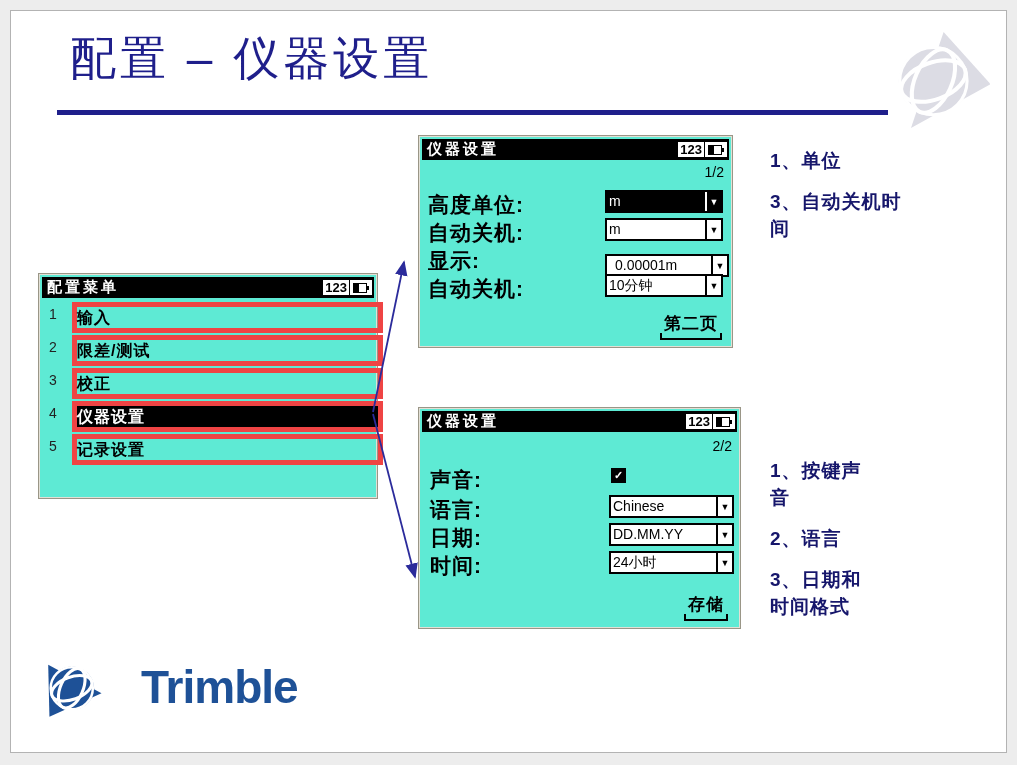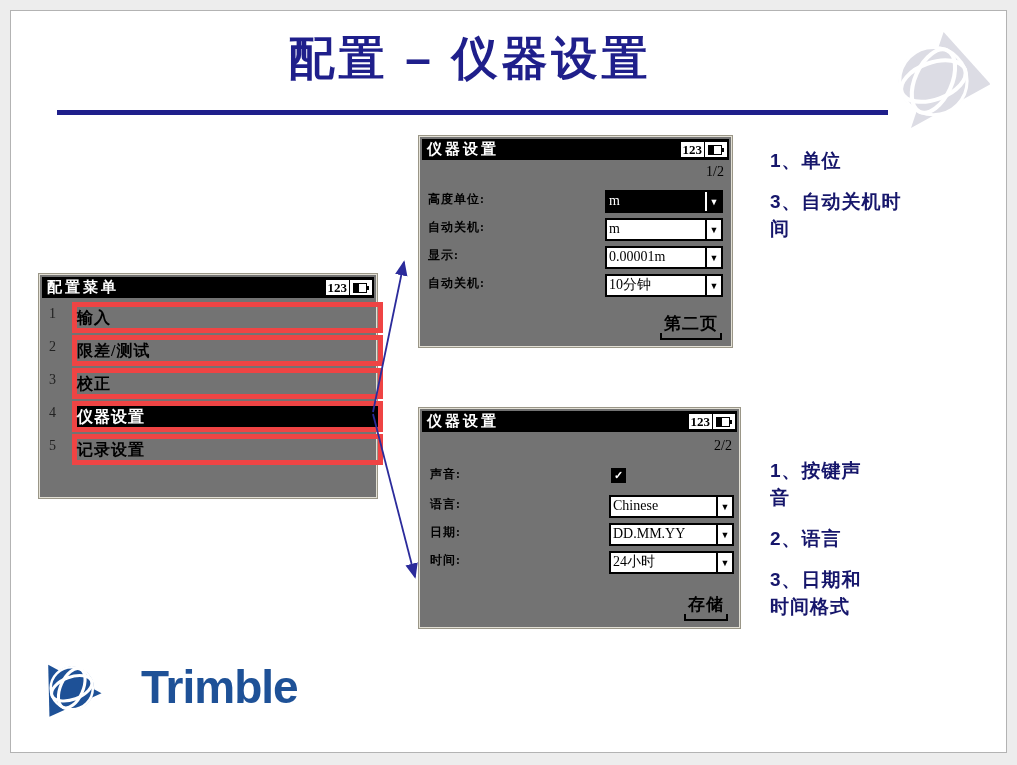--- a/index.html
+++ b/index.html
@@ -8,53 +8,52 @@
     background:#ededed;
     font-family:"Liberation Sans", sans-serif;
   }
   
   .frame{
     position:absolute;left:10px;top:10px;width:995px;height:741px;
     background:#ffffff;border:1px solid #b3b3b3;
   }
   
   .slide-title{
-    position:absolute;left:70px;top:28px;width:800px;text-align:center;
-    font-size:46px;font-weight:700;color:#1F1F8B;letter-spacing:4px;
+    position:absolute;left:70px;top:28px;width:800px;text-align:left;
+    font-size:46px;font-weight:400;color:#1F1F8B;letter-spacing:4px;
   }
   .title-rule{
     position:absolute;left:57px;top:110px;width:831px;height:5px;background:#1F1F8B;
   }
   
   .logo-watermark{position:absolute;left:885px;top:28px;width:105px;height:102px;}
   
   .panel{
-    position:absolute;background:#737373;border:1px solid #9a9687;
+    position:absolute;background:#5eead4;border:1px solid #9a9687;
     box-shadow:0 0 0 1px #e3e0d5 inset;
-    font-family:Liberation Serif, serif;
   }
   .tbar{
     position:absolute;left:3px;top:3px;right:3px;height:21px;background:#000;
     color:#fff;display:flex;align-items:center;
   }
   .tbar .ttl{font-size:15px;font-weight:700;letter-spacing:3px;padding-left:5px;flex:1;white-space:nowrap;}
   .cluster{display:flex;align-items:stretch;height:17px;margin-right:1px;}
   .c123{
     background:#fff;color:#000;font-size:13px;font-weight:700;padding:0 2px;
     border:1px solid #000;display:flex;align-items:center;
   }
   .cbatt{
     background:#fff;border:1px solid #000;border-left:none;width:22px;
     display:flex;align-items:center;justify-content:center;
   }
   .batt-body{width:12px;height:8px;border:1px solid #000;position:relative;background:#fff;}
   .batt-body::before{content:"";position:absolute;left:0;top:0;bottom:0;width:5px;background:#000;}
   .batt-nub{width:2px;height:4px;background:#000;}
   .page-ind{position:absolute;font-size:14px;color:#000;font-weight:400;}
-  .flabel{position:absolute;font-size:12px;font-weight:700;color:#000;letter-spacing:1px;white-space:nowrap;}
+  .flabel{position:absolute;font-size:21px;font-weight:700;color:#000;letter-spacing:1px;white-space:nowrap;}
   .dd{position:absolute;height:19px;border:2px solid #000;background:#fff;display:flex;}
   .ddval{flex:1;font-size:14px;line-height:18px;padding:0 2px;white-space:nowrap;overflow:hidden;color:#000;}
   .ddarw{width:14px;border-left:2px solid #000;display:flex;align-items:center;justify-content:center;font-size:9px;color:#000;background:#fff;}
   .dd.sel{background:#000;}
   .dd.sel .ddval{color:#fff;}
   .dd.sel .ddarw{background:#000;color:#fff;border-left-color:#fff;}
   .softkey{
     position:absolute;font-size:17px;font-weight:700;color:#000;
     padding:0 4px 5px 4px;letter-spacing:1px;
   }
@@ -156,21 +155,21 @@
     <span class="ddarw">▼</span>
   </div>
 
   <span class="flabel" style="left:9px;top:83px;">自动关机:</span>
   <div class="dd" style="left:186px;top:82px;width:114px;">
     <span class="ddval">m</span>
     <span class="ddarw">▼</span>
   </div>
 
   <span class="flabel" style="left:9px;top:111px;">显示:</span>
-  <div class="dd" style="left:186px;top:110px;width:114px;">
+  <div class="dd" style="left:186px;top:118px;width:114px;padding-left:6px;">
     <span class="ddval">0.00001m</span>
     <span class="ddarw">▼</span>
   </div>
 
   <span class="flabel" style="left:9px;top:139px;">自动关机:</span>
   <div class="dd" style="left:186px;top:138px;width:114px;">
     <span class="ddval">10分钟</span>
     <span class="ddarw">▼</span>
   </div>
 

